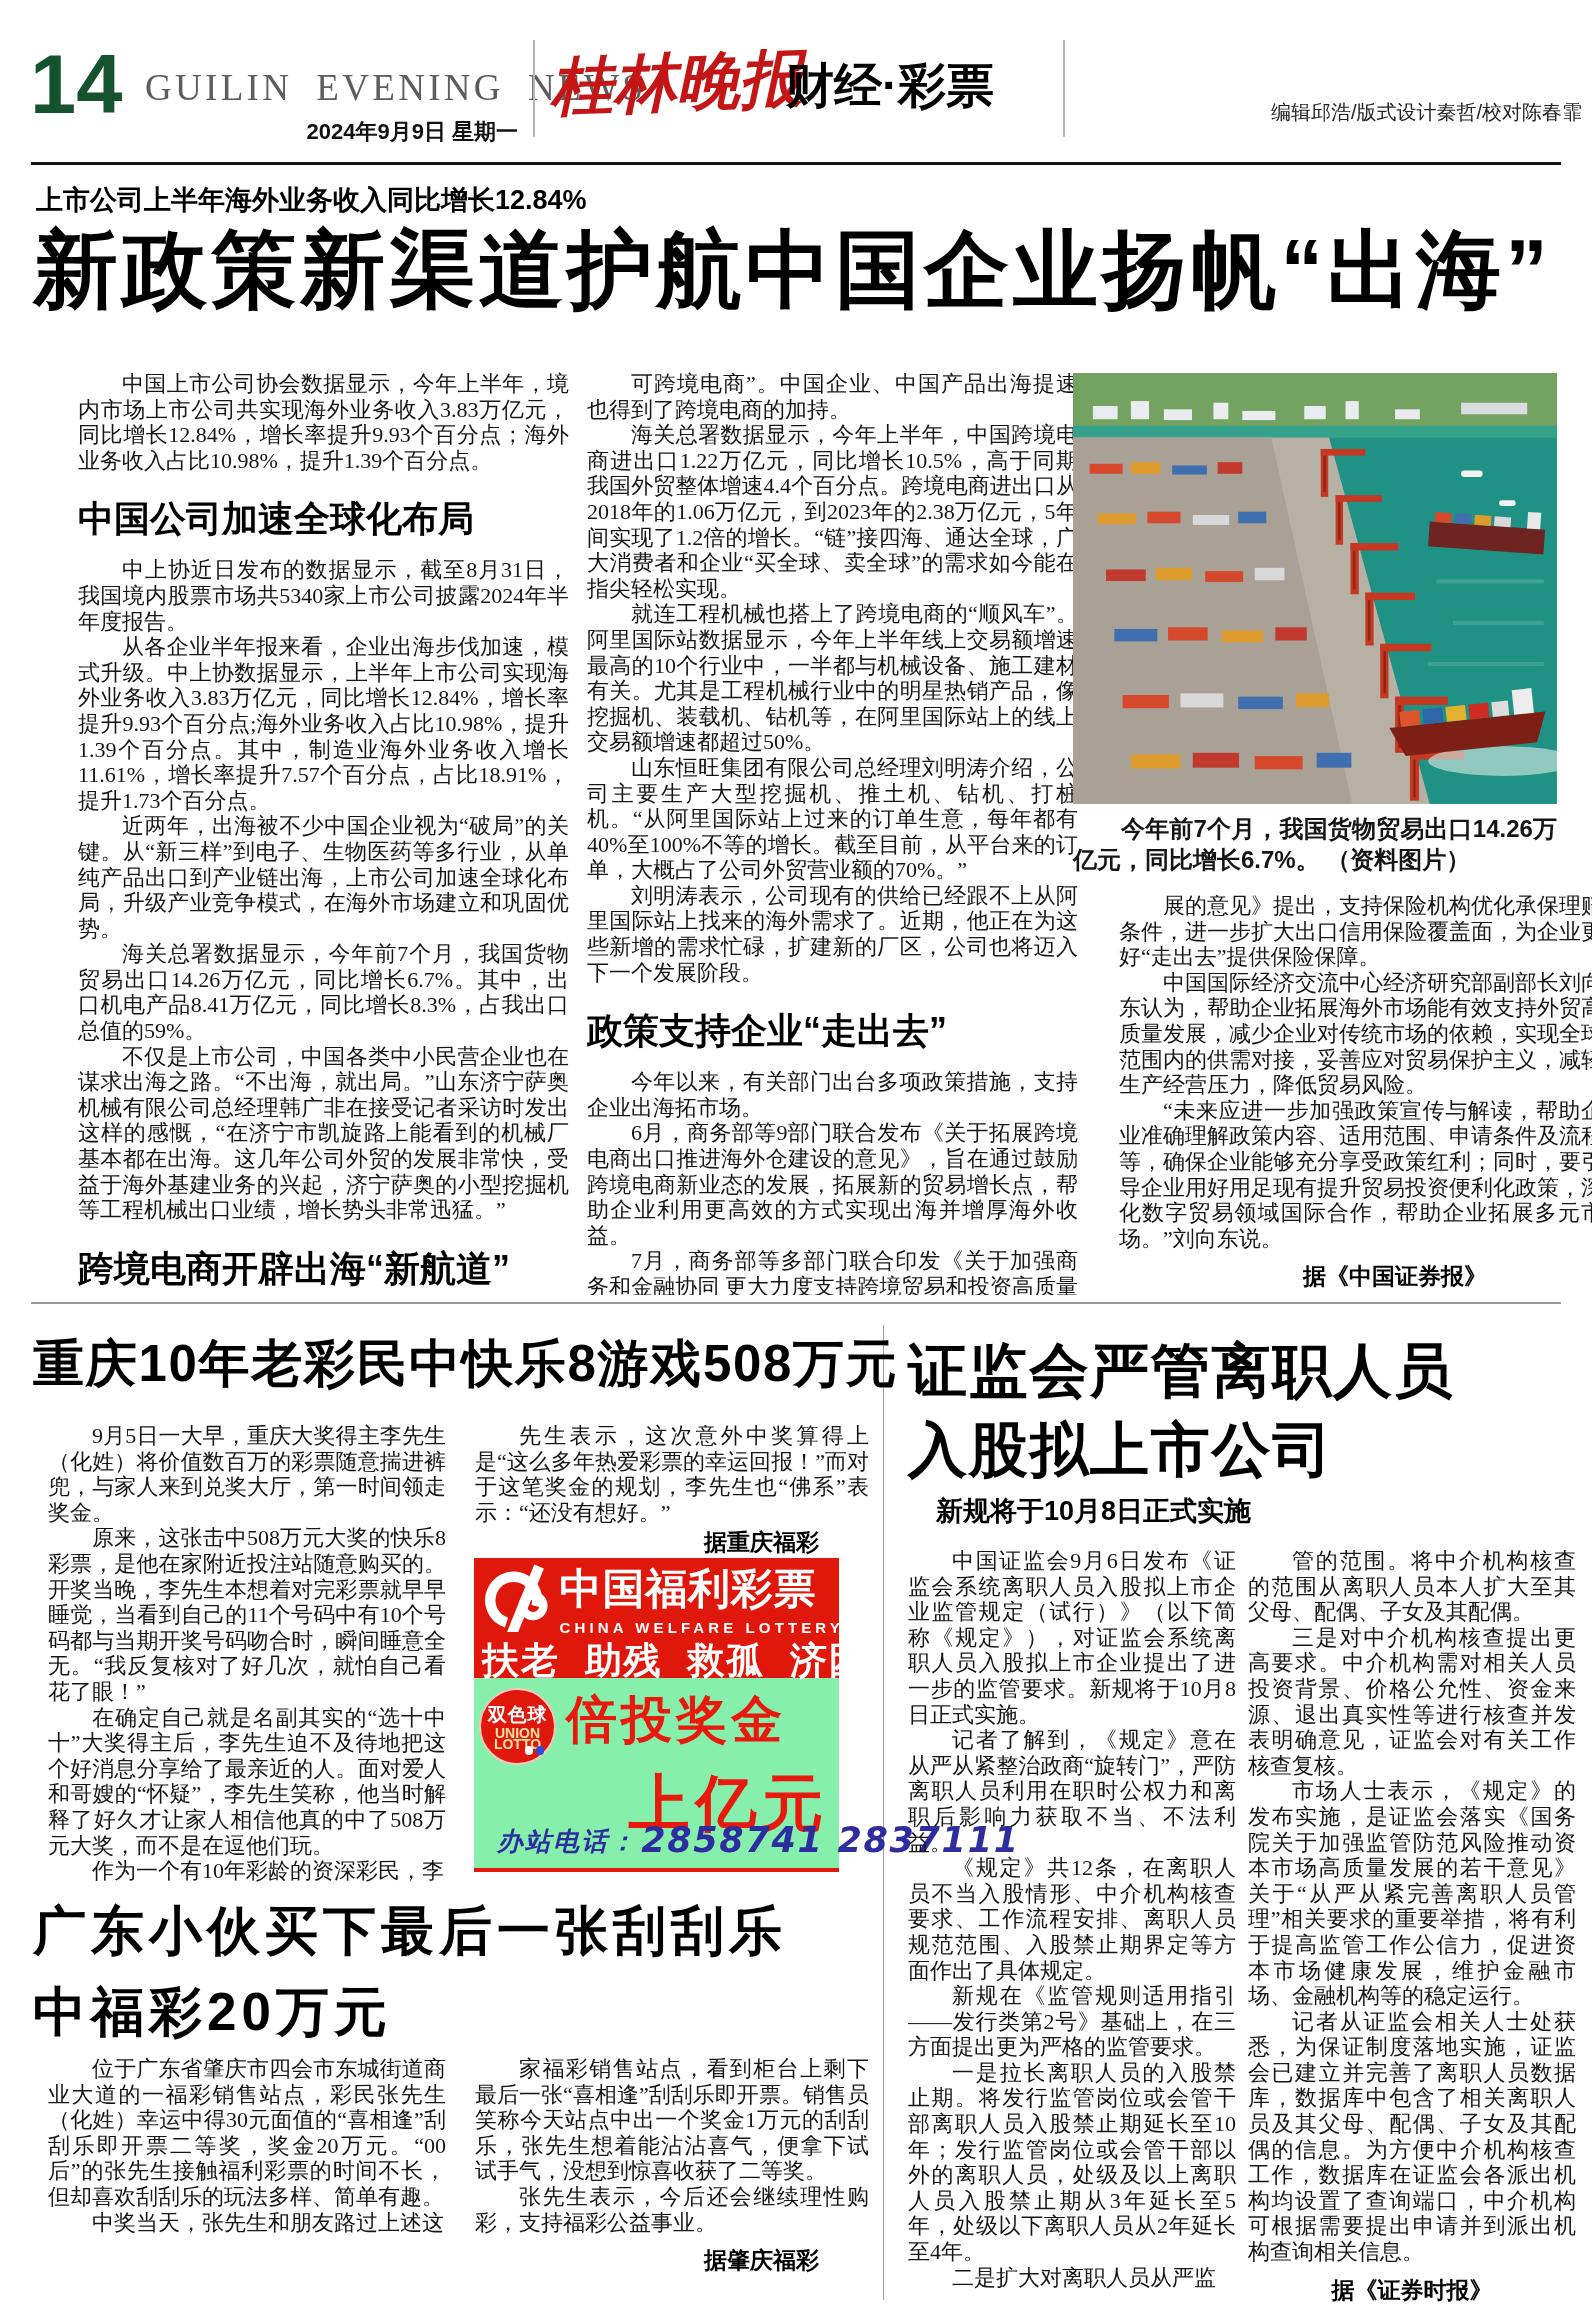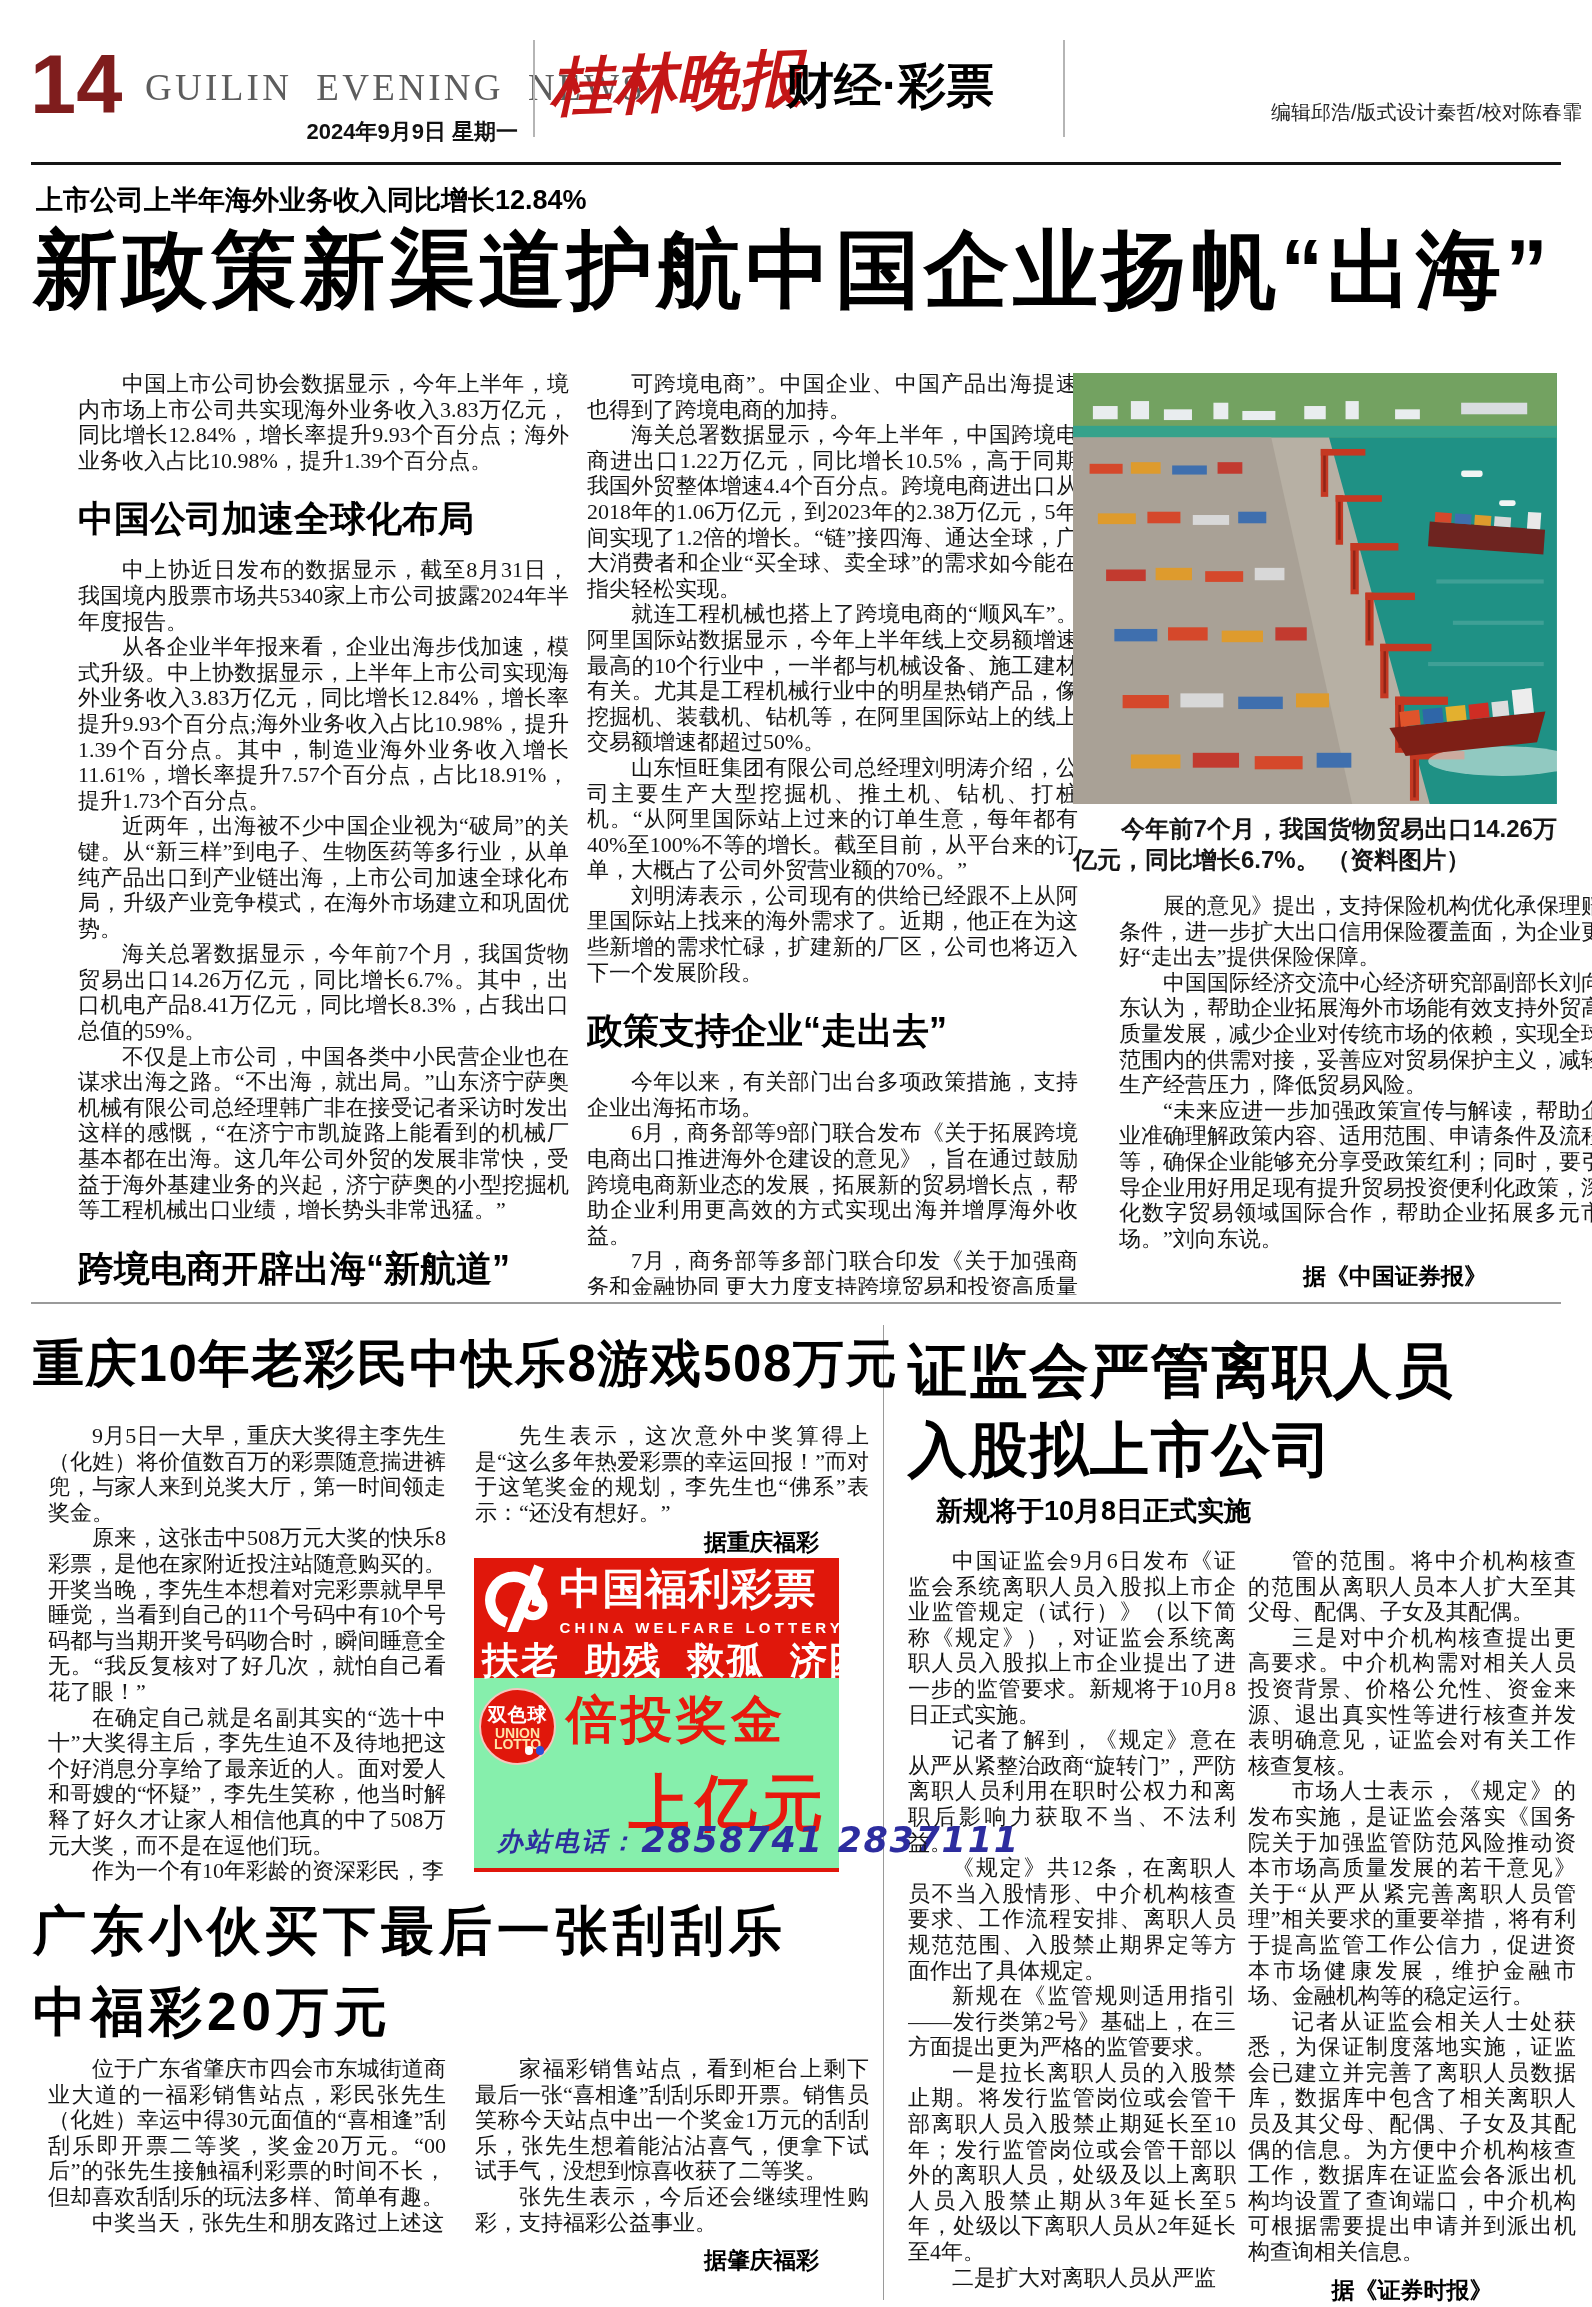--- a/index.html
+++ b/index.html
@@ -2,21 +2,21 @@
 <html style="font-size:13.2px"><head>
 <meta charset="utf-8">
 <style>
   html,body{margin:0;padding:0;background:#ffffff;}
   .page{position:relative;width:1592px;height:2307px;background:#fff;overflow:hidden;
         font-family:"Liberation Serif","DejaVu Serif",serif;color:#151515;}
   .abs{position:absolute;}
   .sans{font-family:"Liberation Sans","DejaVu Sans",sans-serif;}
 
   
-  .page-num{left:30px;top:43px;font-size:83px;font-weight:900;color:#7f1d1d;line-height:1;}
+  .page-num{left:30px;top:43px;font-size:83px;font-weight:900;color:#14532d;line-height:1;}
   .mast-en{left:145px;top:66px;width:380px;font-size:37px;color:#5d5d5d;letter-spacing:3.3px;word-spacing:11.6px;white-space:nowrap;}
   .mast-date{left:145px;top:117px;width:373px;text-align:right;font-size:22px;font-weight:700;color:#111;}
   .vrule1{left:533px;top:40px;width:1.7px;height:97px;background:#b5b5b5;}
   .mast-cn{left:550px;top:40px;font-size:63px;font-weight:900;font-style:italic;color:#c41617;transform:rotate(-2deg);white-space:nowrap;}
   .mast-section{left:786px;top:54px;font-size:48px;font-weight:900;color:#000;white-space:nowrap;}
   .vrule2{left:1063px;top:40px;width:1.7px;height:97px;background:#b5b5b5;}
   .credits{left:1188px;top:99px;width:394px;text-align:right;font-size:20px;color:#222;}
   .mast-rule{left:31px;top:162px;width:1530px;height:2.5px;background:#161616;}
 
   

